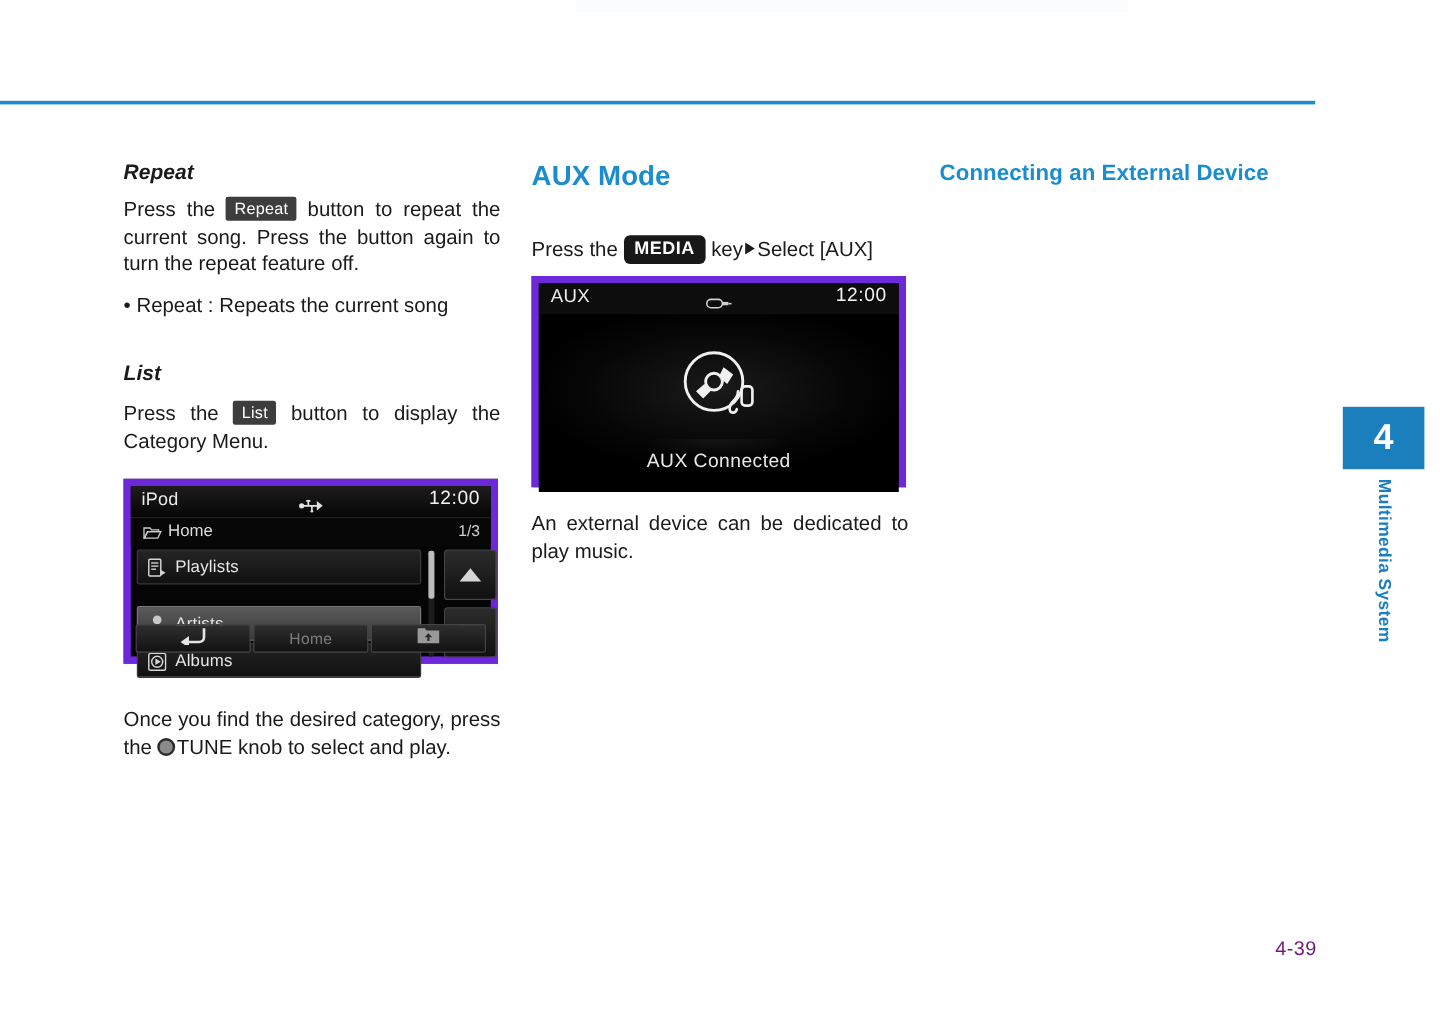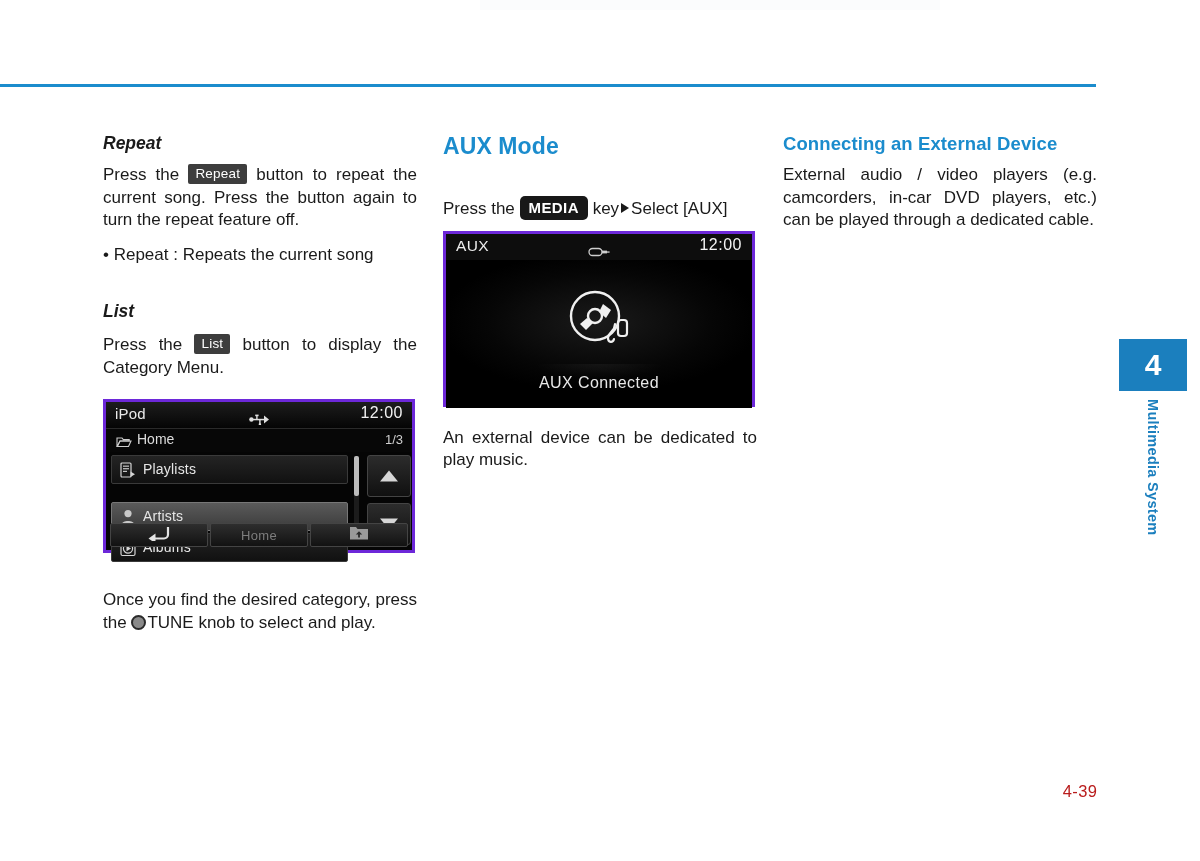--- a/index.html
+++ b/index.html
@@ -34,21 +34,21 @@
     background: #fbfcfd;
   }
   .page-number {
     position: absolute;
     left: 1020px;
     top: 782px;
     width: 120px;
     text-align: center;
     font-size: 16.5px;
     letter-spacing: 0.4px;
-    color: #b91c1c;
+    color: #701a75;
   }
 
   
   .chapter-tab {
     position: absolute;
     left: 1119px;
     top: 339px;
     width: 68px;
     height: 52px;
     background: #1b7fbe;
@@ -181,21 +181,21 @@
     box-sizing: border-box;
     vertical-align: -2px;
     margin-right: 1px;
   }
 
   
   .device-screen {
     position: relative;
     width: 312px;
     background: #050505;
-    border: 3px solid #6d28d9;
+    border: 6px solid #6d28d9;
     box-sizing: border-box;
     font-family: "Liberation Sans", sans-serif;
   }
   .ipod-screen { height: 154px; }
 
   .scr-head {
     position: relative;
     height: 26px;
     background: linear-gradient(#1d1d1d, #050505);
     border-bottom: 1px solid #2a2a2a;
@@ -580,14 +580,13 @@
   </div>
 
   <div class="sp-20"></div>
   <p class="body">An external device can be dedicated to play music.</p>
 
 </div>
 
 <div class="col col-right">
   <h2 class="sub-title">Connecting an External Device</h2>
   <div class="sp-8"></div>
-  <p class="body">External audio / video players (e.g. camcorders, in-car DVD players, etc.) can be played through a dedicated cable.</p>
 </div>
 
 </body></html>

